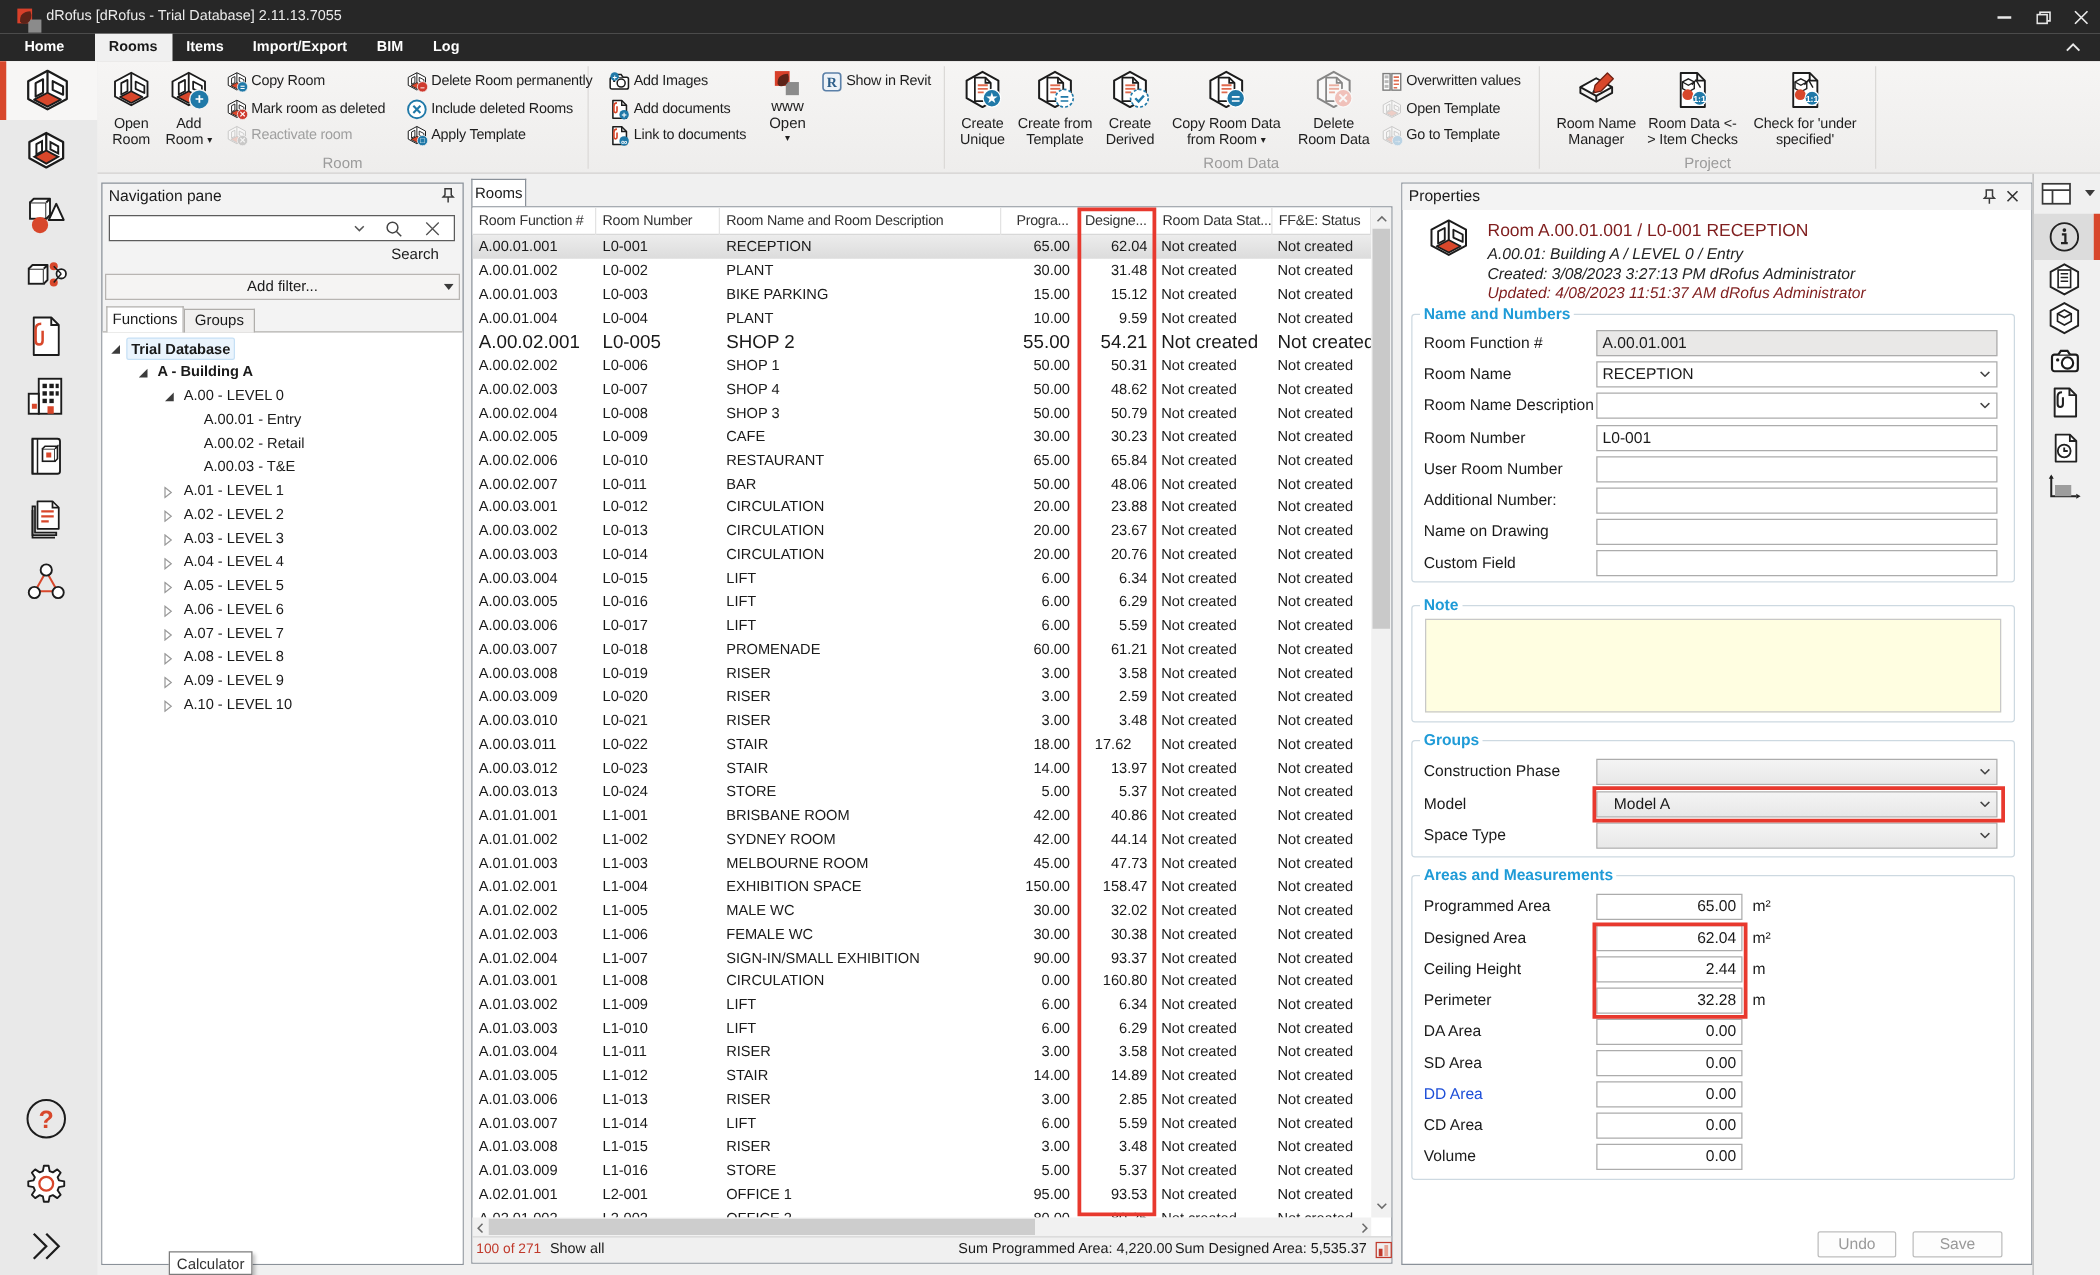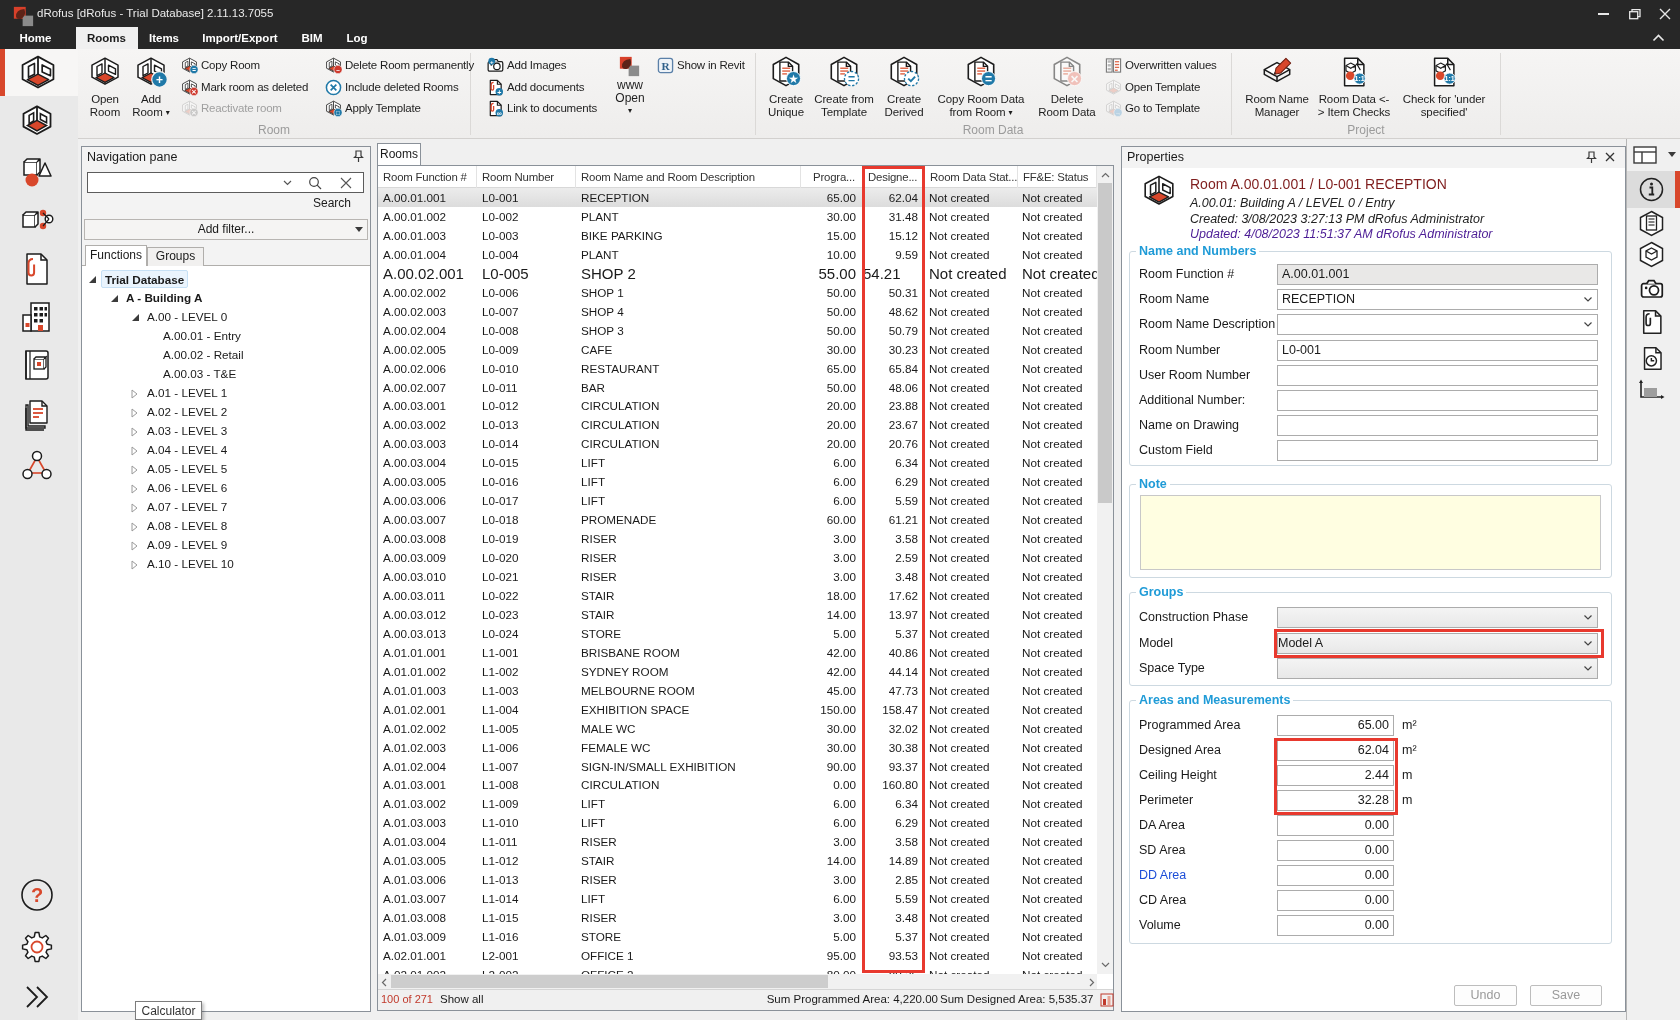--- a/index.html
+++ b/index.html
@@ -568,21 +568,21 @@
 <span class="abs" style="left:423px;width:55px;text-align:right">10.00</span>
 <span class="abs" style="left:485px;width:55px;text-align:right">9.59</span>
 <span class="abs" style="left:551px">Not created</span>
 <span class="abs" style="left:644px">Not created</span>
 </div>
 <div class="abs" style="left:0;top:75.8px;width:719px;height:19px;font-size:15px;color:#1a1a1a;line-height:19px;white-space:nowrap">
 <span class="abs" style="left:5px">A.00.02.001</span>
 <span class="abs" style="left:104px">L0-005</span>
 <span class="abs" style="left:203px">SHOP 2</span>
 <span class="abs" style="left:423px;width:55px;text-align:right">55.00</span>
-<span class="abs" style="left:485px;width:55px;">54.21</span>
+<span class="abs" style="left:485px;width:55px;text-align:right">54.21</span>
 <span class="abs" style="left:551px">Not created</span>
 <span class="abs" style="left:644px">Not created</span>
 </div>
 <div class="abs" style="left:0;top:94.8px;width:719px;height:19px;font-size:11.7px;color:#1a1a1a;line-height:19px;white-space:nowrap">
 <span class="abs" style="left:5px">A.00.02.002</span>
 <span class="abs" style="left:104px">L0-006</span>
 <span class="abs" style="left:203px">SHOP 1</span>
 <span class="abs" style="left:423px;width:55px;text-align:right">50.00</span>
 <span class="abs" style="left:485px;width:55px;text-align:right">50.31</span>
 <span class="abs" style="left:551px">Not created</span>
@@ -721,21 +721,21 @@
 <span class="abs" style="left:423px;width:55px;text-align:right">3.00</span>
 <span class="abs" style="left:485px;width:55px;text-align:right">3.48</span>
 <span class="abs" style="left:551px">Not created</span>
 <span class="abs" style="left:644px">Not created</span>
 </div>
 <div class="abs" style="left:0;top:397.9px;width:719px;height:19px;font-size:11.7px;color:#1a1a1a;line-height:19px;white-space:nowrap">
 <span class="abs" style="left:5px">A.00.03.011</span>
 <span class="abs" style="left:104px">L0-022</span>
 <span class="abs" style="left:203px">STAIR</span>
 <span class="abs" style="left:423px;width:55px;text-align:right">18.00</span>
-<span class="abs" style="left:485px;width:55px;text-align:right">17.62</span>
+<span class="abs" style="left:485px;width:55px;text-align:center">17.62</span>
 <span class="abs" style="left:551px">Not created</span>
 <span class="abs" style="left:644px">Not created</span>
 </div>
 <div class="abs" style="left:0;top:416.9px;width:719px;height:19px;font-size:11.7px;color:#1a1a1a;line-height:19px;white-space:nowrap">
 <span class="abs" style="left:5px">A.00.03.012</span>
 <span class="abs" style="left:104px">L0-023</span>
 <span class="abs" style="left:203px">STAIR</span>
 <span class="abs" style="left:423px;width:55px;text-align:right">14.00</span>
 <span class="abs" style="left:485px;width:55px;text-align:right">13.97</span>
 <span class="abs" style="left:551px">Not created</span>
@@ -953,21 +953,21 @@
 <polygon points="16,2.2 29,9.2 29,21.2 16,28.2 3,21.2 3,9.2" fill="#fff" stroke="#1c1c1c" stroke-width="1.5" stroke-linejoin="round"></polygon>
 <polygon points="16,17 25,21.6 16,26.4 7,21.6" fill="#d8472b" stroke="#1c1c1c" stroke-width="1.3" stroke-linejoin="round"></polygon>
 <line x1="16" y1="2.6" x2="16" y2="17" stroke="#1c1c1c" stroke-width="1.5"></line>
 <polygon points="8,10.5 13,7.9 13,17 8,19.6" fill="none" stroke="#1c1c1c" stroke-width="1.4" stroke-linejoin="round"></polygon>
 <polygon points="19.5,9.2 26.5,12.8 26.5,18.4 19.5,15.1" fill="none" stroke="#1c1c1c" stroke-width="1.4" stroke-linejoin="round"></polygon>
       </svg>
     </div>
 <div class="abs" style="left:1190px;top:175px;height:18px;line-height:18px;font-size:14px;font-weight:normal;color:#7f1d1d;white-space:nowrap">Room A.00.01.001 / L0-001 RECEPTION</div>
 <div class="abs" style="left:1190px;top:196px;height:14px;line-height:14px;font-size:12.5px;font-style:italic;color:#222">A.00.01: Building A / LEVEL 0 / Entry</div>
 <div class="abs" style="left:1190px;top:212px;height:14px;line-height:14px;font-size:12.5px;font-style:italic;color:#222">Created: 3/08/2023 3:27:13 PM dRofus Administrator</div>
-<div class="abs" style="left:1190px;top:227px;height:14px;line-height:14px;font-size:12.5px;font-style:italic;color:#4c1d95">Updated: 4/08/2023 11:51:37 AM dRofus Administrator</div>
+<div class="abs" style="left:1190px;top:227px;height:14px;line-height:14px;font-size:12.5px;font-style:italic;color:#7f1d1d">Updated: 4/08/2023 11:51:37 AM dRofus Administrator</div>
 <div class="abs" style="left:1129px;top:251px;width:483px;height:215px;border:1px solid #cdd9e1;border-radius:3px"></div>
 <div class="abs" style="left:1136px;top:244px;height:14px;line-height:14px;font-size:12.5px;font-weight:bold;color:#1f9bd7;background:#fff;padding:0 3px;white-space:nowrap">Name and Numbers</div>
 <div class="abs" style="left:1139px;top:264px;height:21px;line-height:21px;font-size:12.5px;color:#1a1a1a;white-space:nowrap">Room Function #</div>
 <div class="abs" style="left:1277px;top:264px;width:321px;height:21px;background:#e9e8e7;border:1px solid #acacac;line-height:19px;font-size:12.5px;color:#1a1a1a;padding-left:4px">A.00.01.001</div>
 <div class="abs" style="left:1139px;top:289px;height:21px;line-height:21px;font-size:12.5px;color:#1a1a1a;white-space:nowrap">Room Name</div>
 <div class="abs" style="left:1277px;top:289px;width:321px;height:21px;background:#fff;border:1px solid #acacac;line-height:19px;font-size:12.5px;color:#1a1a1a;padding-left:4px">RECEPTION</div>
 <svg class="abs" style="left:1584px;top:297px" width="8" height="5" viewBox="0 0 8 5">
       <path d="M0.5,0.5 l3.5,3.5 L7.5,0.5" fill="none" stroke="#444" stroke-width="1.2"></path>
     </svg>
 <div class="abs" style="left:1139px;top:314px;height:21px;line-height:21px;font-size:12.5px;color:#1a1a1a;white-space:nowrap">Room Name Description</div>
@@ -989,21 +989,21 @@
 <div class="abs" style="left:1136px;top:477px;height:14px;line-height:14px;font-size:12.5px;font-weight:bold;color:#1f9bd7;background:#fff;padding:0 3px;white-space:nowrap">Note</div>
 <div class="abs" style="left:1140px;top:495px;width:461px;height:75px;background:#fffee1;border:1px solid #c8c8c8"></div>
 <div class="abs" style="left:1129px;top:592px;width:483px;height:94px;border:1px solid #cdd9e1;border-radius:3px"></div>
 <div class="abs" style="left:1136px;top:585px;height:14px;line-height:14px;font-size:12.5px;font-weight:bold;color:#1f9bd7;background:#fff;padding:0 3px;white-space:nowrap">Groups</div>
 <div class="abs" style="left:1139px;top:607px;height:21px;line-height:21px;font-size:12.5px;color:#1a1a1a;white-space:nowrap">Construction Phase</div>
 <div class="abs" style="left:1277px;top:607px;width:321px;height:21px;background:linear-gradient(#f4f4f4,#e8e8e8);border:1px solid #acacac;line-height:19px;font-size:12.5px;color:#1a1a1a;padding-left:5px"></div>
 <svg class="abs" style="left:1584px;top:615px" width="8" height="5" viewBox="0 0 8 5">
       <path d="M0.5,0.5 l3.5,3.5 L7.5,0.5" fill="none" stroke="#444" stroke-width="1.2"></path>
     </svg>
 <div class="abs" style="left:1139px;top:633px;height:21px;line-height:21px;font-size:12.5px;color:#1a1a1a;white-space:nowrap">Model</div>
-<div class="abs" style="left:1277px;top:633px;width:321px;height:21px;background:linear-gradient(#f4f4f4,#e8e8e8);border:1px solid #acacac;line-height:19px;font-size:12.5px;color:#1a1a1a;padding-left:0">Model A</div>
+<div class="abs" style="left:1277px;top:633px;width:321px;height:21px;background:linear-gradient(#f4f4f4,#e8e8e8);border:1px solid #acacac;line-height:19px;font-size:12.5px;color:#1a1a1a;padding-left:13px">Model A</div>
 <svg class="abs" style="left:1584px;top:641px" width="8" height="5" viewBox="0 0 8 5">
       <path d="M0.5,0.5 l3.5,3.5 L7.5,0.5" fill="none" stroke="#444" stroke-width="1.2"></path>
     </svg>
 <div class="abs" style="left:1139px;top:658px;height:21px;line-height:21px;font-size:12.5px;color:#1a1a1a;white-space:nowrap">Space Type</div>
 <div class="abs" style="left:1277px;top:658px;width:321px;height:21px;background:linear-gradient(#f4f4f4,#e8e8e8);border:1px solid #acacac;line-height:19px;font-size:12.5px;color:#1a1a1a;padding-left:5px"></div>
 <svg class="abs" style="left:1584px;top:666px" width="8" height="5" viewBox="0 0 8 5">
       <path d="M0.5,0.5 l3.5,3.5 L7.5,0.5" fill="none" stroke="#444" stroke-width="1.2"></path>
     </svg>
 <div class="abs" style="left:1129px;top:700px;width:483px;height:244px;border:1px solid #cdd9e1;border-radius:3px"></div>
 <div class="abs" style="left:1136px;top:693px;height:14px;line-height:14px;font-size:12.5px;font-weight:bold;color:#1f9bd7;background:#fff;padding:0 3px;white-space:nowrap">Areas and Measurements</div>

